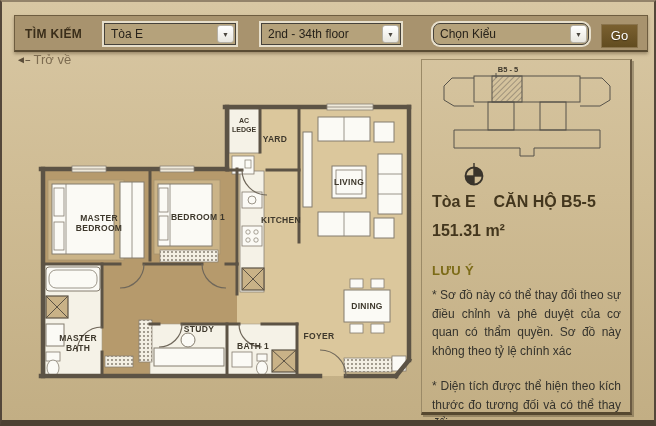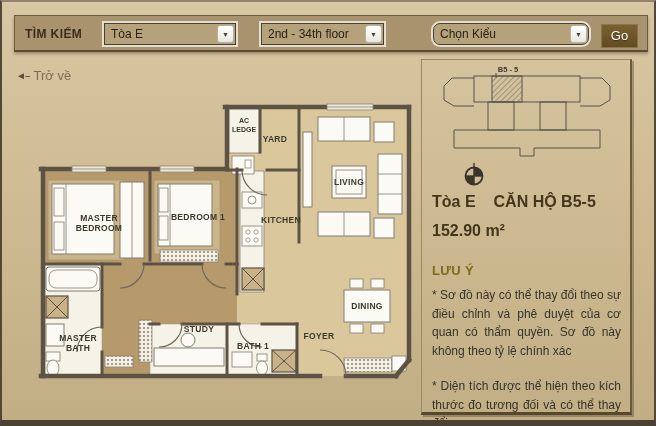--- a/index.html
+++ b/index.html
@@ -20,38 +20,38 @@
   .search-label{
     position:absolute;left:10px;top:11px;font-size:12px;font-weight:bold;
     color:#3a2e1a;letter-spacing:.4px;
   }
   .dropdown{
     position:absolute;top:7px;height:22px;background:#b5a27b;
     border:1px solid #46423a;box-shadow:0 0 0 2px rgba(242,236,220,.85);
     cursor:pointer;
   }
   .dd-1{left:89px;width:132px;}
-  .dd-2{left:246px;width:123px;}
+  .dd-2{left:246px;width:140px;}
   .dd-3{left:418px;width:156px;border-radius:7px;}
   .dd-value{
     position:absolute;left:6px;top:3px;font-size:12px;color:#27221a;white-space:nowrap;
   }
   .dd-arrow{
     position:absolute;right:1px;top:1px;width:17px;height:18px;
     background:linear-gradient(180deg,#ffffff,#e9e7e0);border:1px solid #b5b0a4;
     border-radius:3px;font-size:7px;color:#4a463e;line-height:18px;text-align:center;
   }
   .go-button{
     position:absolute;left:586px;top:8px;width:37px;height:24px;
     background:linear-gradient(180deg,#7a6030,#624c20);border:1px solid #8a744d;
     color:#ffffff;font-size:13px;font-weight:normal;text-align:center;line-height:22px;
     cursor:pointer;text-shadow:0 1px 1px rgba(40,30,10,.6);
   }
   
-  .backlink{position:absolute;left:14px;top:64px;height:16px;cursor:pointer;}
+  .backlink{position:absolute;left:14px;top:48px;height:16px;cursor:pointer;}
   .back-icon{font-size:10px;color:#5a4c38;letter-spacing:-1px;vertical-align:1px;}
   .back-label{font-size:13px;color:#7d6c51;margin-left:4px;}
   
   .floorplan{position:absolute;left:25px;top:95px;}
   
   .panel{
     position:absolute;left:419px;top:57px;width:211px;height:356px;
     border:1px solid #9b8a67;border-right:2px solid #6a5a42;border-bottom:3px solid #56482f;
     box-shadow:2px 2px 0 rgba(70,57,36,.35);
   }
@@ -276,20 +276,20 @@
     <svg class="compass" width="24" height="28" viewBox="0 0 24 28">
       <circle cx="12" cy="16" r="8.5" fill="none" stroke="#3a342b" stroke-width="1.8"></circle>
       <line x1="12" y1="3" x2="12" y2="25" stroke="#3a342b" stroke-width="1.4"></line>
       <line x1="3.5" y1="16" x2="20.5" y2="16" stroke="#3a342b" stroke-width="1.4"></line>
       <path d="M12,16 L12,7.5 A8.5,8.5 0 0 1 20.5,16 Z" fill="#3a342b"></path>
       <path d="M12,16 L12,24.5 A8.5,8.5 0 0 1 3.5,16 Z" fill="#3a342b"></path>
     </svg>
 
     <div class="panel-text">
       <p class="info-line"><span>Tòa E</span><span class="sep"></span><span>CĂN HỘ B5-5</span></p>
-      <p class="info-line">152.90 m²</p>
+      <p class="info-line">151.31 m²</p>
       <p class="notes-heading">LƯU Ý</p>
       <p class="note-para">* Sơ đồ này có thể thay đổi theo sự điều chỉnh và phê duyệt của cơ quan có thẩm quyền. Sơ đồ này không theo tỷ lệ chính xác</p>
       <p class="note-para">* Diện tích được thể hiện theo kích thước đo tương đối và có thể thay đổi</p>
     </div>
   </div>
 
 </div>
 
 </body></html>

